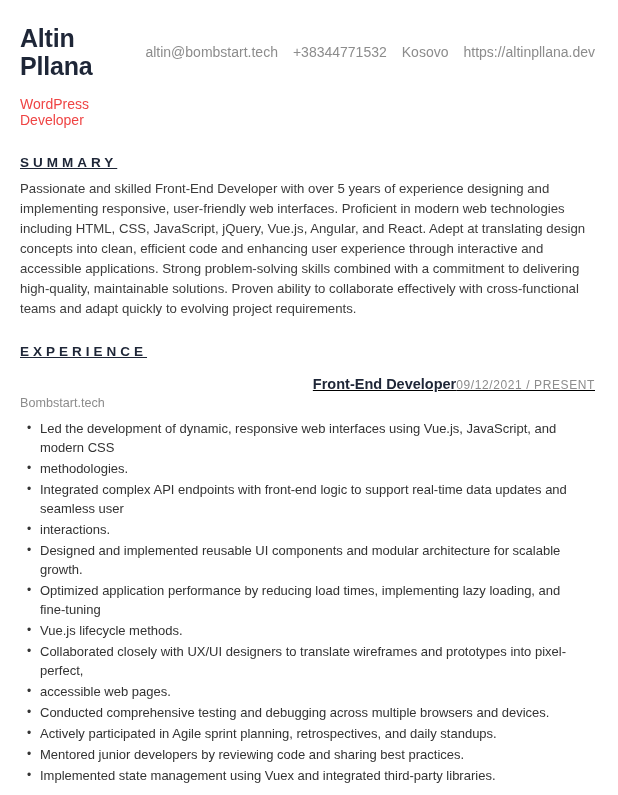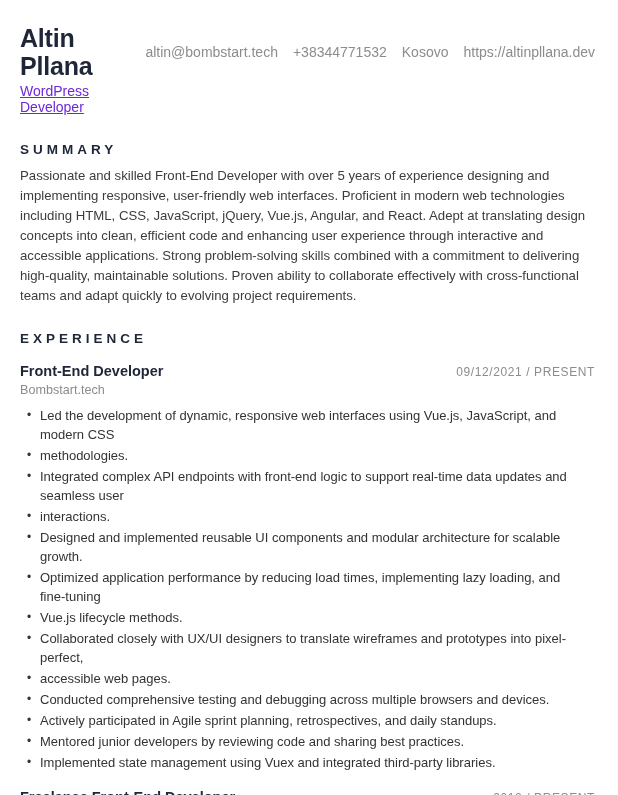--- a/index.html
+++ b/index.html
@@ -26,56 +26,57 @@
   }
   .name {
     margin: 0;
     font-size: 25px;
     font-weight: 700;
     letter-spacing: -0.2px;
     color: #1e2637;
     line-height: 1.1;
   }
   .job-title {
-    margin-top: 3px;
+    margin-top: 16px;
     font-size: 14px;
-    color: #6d28d9;
-    text-decoration: underline;
+    color: #ef4444;
   }
   .contacts {
     display: flex;
     gap: 15px;
     padding-top: 19px;
     font-size: 14px;
     color: #8c8c8c;
     white-space: nowrap;
   }
   .contacts span { cursor: default; }
   
   .section-heading {
     margin: 0;
     font-size: 13.5px;
     font-weight: 700;
     letter-spacing: 4px;
     color: #1e2637;
+    text-decoration: underline;
   }
   .summary-section { margin-top: 27px; }
   .summary-text {
     margin: 9px 0 0 0;
     font-size: 13.2px;
     line-height: 20px;
     color: #3c3c3c;
     max-width: 575px;
   }
   .experience-section { margin-top: 25px; }
   .job { margin-top: 17px; }
   .job-head {
     display: flex;
-    justify-content: space-between;
+    justify-content: flex-end;
     align-items: baseline;
+    text-decoration: underline;
   }
   .job-role {
     margin: 0;
     font-size: 14.5px;
     font-weight: 700;
     color: #1e2637;
   }
   .job-dates {
     font-size: 12px;
     letter-spacing: 0.6px;

